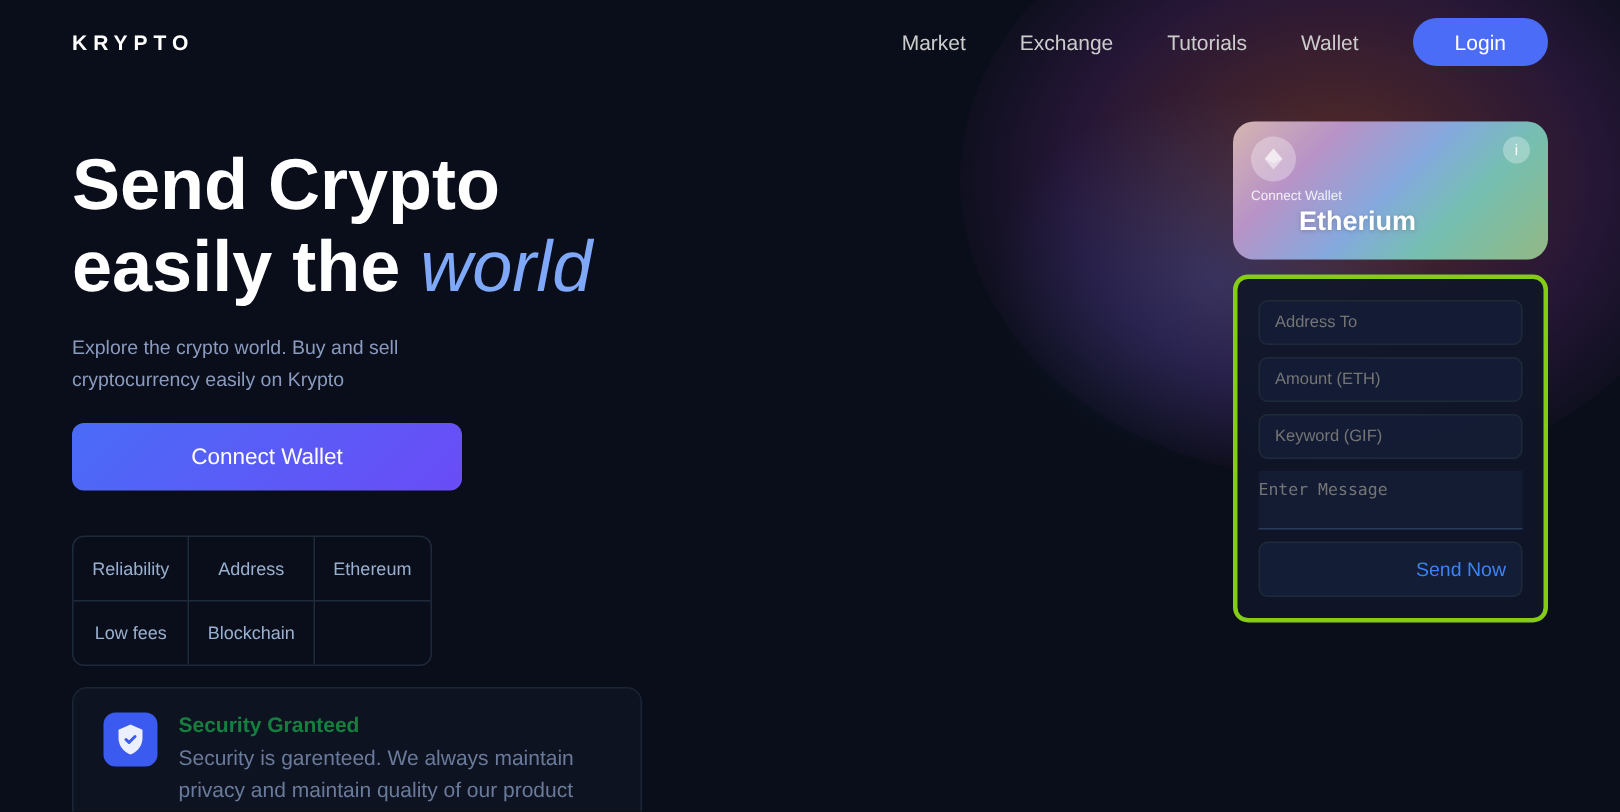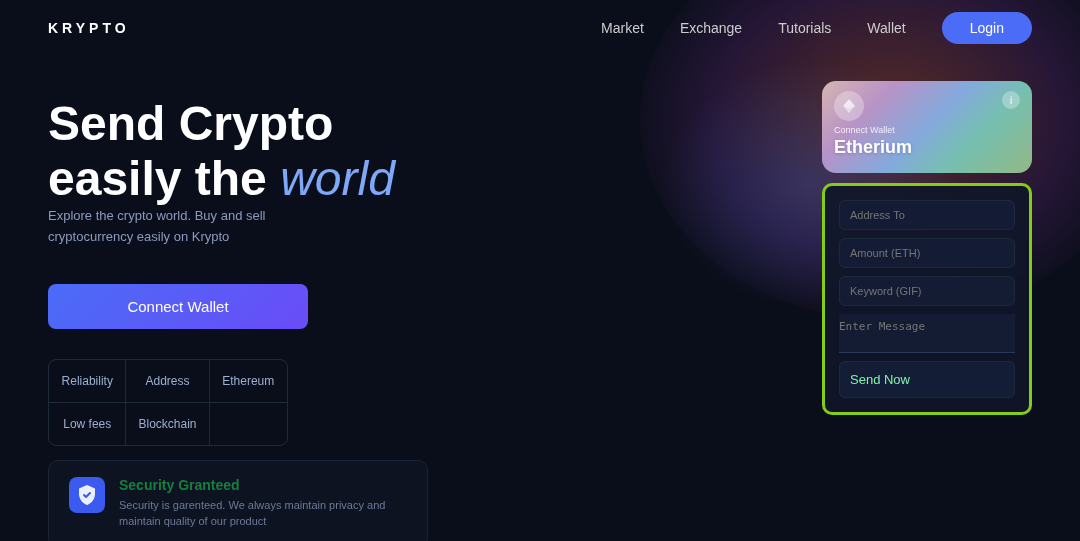--- a/index.html
+++ b/index.html
@@ -92,34 +92,35 @@
     
     .left-side {
       flex: 1;
       padding-top: 20px;
     }
 
     .hero-title {
       font-size: 48px;
       font-weight: 700;
       line-height: 1.15;
+      margin-bottom: 16px;
       color: #fff;
     }
 
     .hero-title .highlight {
       color: #7fa8f8;
       font-style: italic;
       font-weight: 300;
     }
 
     .hero-subtitle {
       font-size: 13px;
       color: #8a9bbf;
       line-height: 1.6;
-      margin-bottom: 36px;
+      margin-bottom: 18px;
       max-width: 280px;
     }
 
     .connect-btn {
       background: linear-gradient(135deg, #4a6cf7, #6a4cf7);
       color: #fff;
       border: none;
       border-radius: 8px;
       padding: 14px 0;
       width: 260px;
@@ -221,20 +222,21 @@
       position: relative;
     }
 
     .wallet-card-name {
       font-size: 18px;
       font-weight: 700;
       color: #fff;
       padding: 2px 12px 0 12px;
       position: relative;
       text-shadow: 0 1px 3px rgba(0,0,0,0.2);
+      margin-left: 32px;
     }
 
     
     .send-form {
       background: rgba(15, 22, 40, 0.9);
       border: 3px solid #84cc16;
       border-radius: 10px;
       padding: 14px;
       display: flex;
       flex-direction: column;
@@ -264,24 +266,24 @@
       outline: none;
       resize: none;
     }
 
     .send-btn {
       background: rgba(20, 30, 55, 0.9);
       border: 1px solid #1e2a3a;
       border-radius: 6px;
       padding: 10px;
       font-size: 13px;
-      color: #86efac;
+      color: #3b82f6;
       cursor: pointer;
       width: 100%;
-      text-align: left;
+      text-align: right;
     }
 
     
     .bottom-section {
       display: flex;
       gap: 20px;
       padding: 14px 48px 0 48px;
       position: relative;
       z-index: 5;
     }
@@ -312,21 +314,21 @@
     }
 
     .security-text h3 {
       font-size: 14px;
       font-weight: 600;
       color: #15803d;
       margin-bottom: 4px;
     }
 
     .security-text p {
-      font-size: 11px;
+      font-size: 14px;
       color: #6a7a9a;
       line-height: 1.5;
     }
   </style>
 </head>
 <body>
 
 <nav class="navbar">
   <span class="logo">KRYPTO</span>
   <div class="nav-links">

